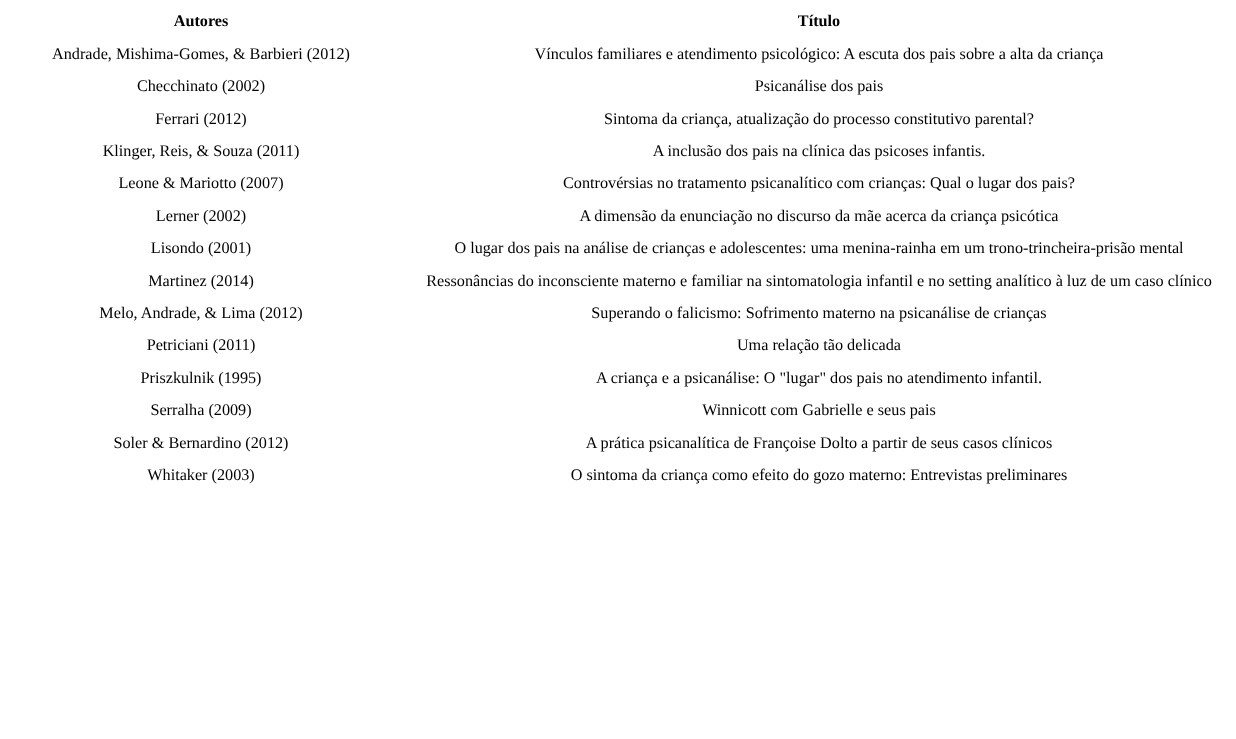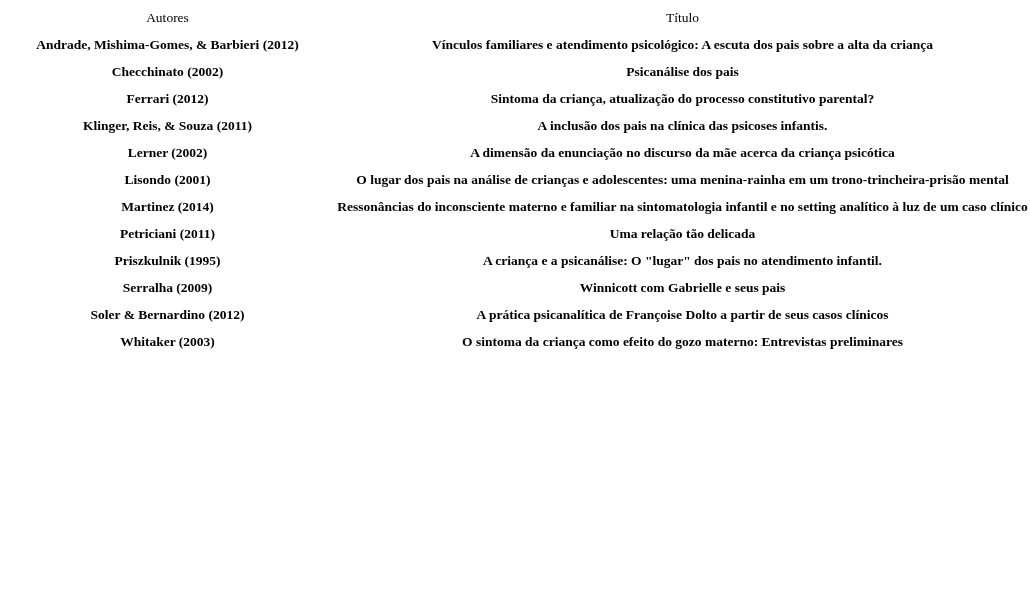--- a/index.html
+++ b/index.html
@@ -24,22 +24,22 @@
   th, td {
     text-align: center;
     vertical-align: middle;
     height: 27px;
     font-size: 13.5px;
     line-height: 27px;
     white-space: nowrap;
     overflow: visible;
     padding: 0;
   }
-  th { font-weight: normal; margin-top: 32px; }
-  td { font-weight: bold; margin-left: 33px; }
+  th { font-weight: bold; margin-top: 32px; }
+  td { font-weight: normal; margin-left: 33px; }
 </style>
 </head>
 <body>
 
 <table class="ref-table">
   <colgroup>
     <col class="col-autores">
     <col class="col-titulo">
   </colgroup>
   <thead>
@@ -59,30 +59,38 @@
       </tr>
       <tr>
         <td>Ferrari (2012)</td>
         <td>Sintoma da criança, atualização do processo constitutivo parental?</td>
       </tr>
       <tr>
         <td>Klinger, Reis, &amp; Souza (2011)</td>
         <td>A inclusão dos pais na clínica das psicoses infantis.</td>
       </tr>
       <tr>
+        <td>Leone &amp; Mariotto (2007)</td>
+        <td>Controvérsias no tratamento psicanalítico com crianças: Qual o lugar dos pais?</td>
+      </tr>
+      <tr>
         <td>Lerner (2002)</td>
         <td>A dimensão da enunciação no discurso da mãe acerca da criança psicótica</td>
       </tr>
       <tr>
         <td>Lisondo (2001)</td>
         <td>O lugar dos pais na análise de crianças e adolescentes: uma menina-rainha em um trono-trincheira-prisão mental</td>
       </tr>
       <tr>
         <td>Martinez (2014)</td>
         <td>Ressonâncias do inconsciente materno e familiar na sintomatologia infantil e no setting analítico à luz de um caso clínico</td>
+      </tr>
+      <tr>
+        <td>Melo, Andrade, &amp; Lima (2012)</td>
+        <td>Superando o falicismo: Sofrimento materno na psicanálise de crianças</td>
       </tr>
       <tr>
         <td>Petriciani (2011)</td>
         <td>Uma relação tão delicada</td>
       </tr>
       <tr>
         <td>Priszkulnik (1995)</td>
         <td>A criança e a psicanálise: O "lugar" dos pais no atendimento infantil.</td>
       </tr>
       <tr>

